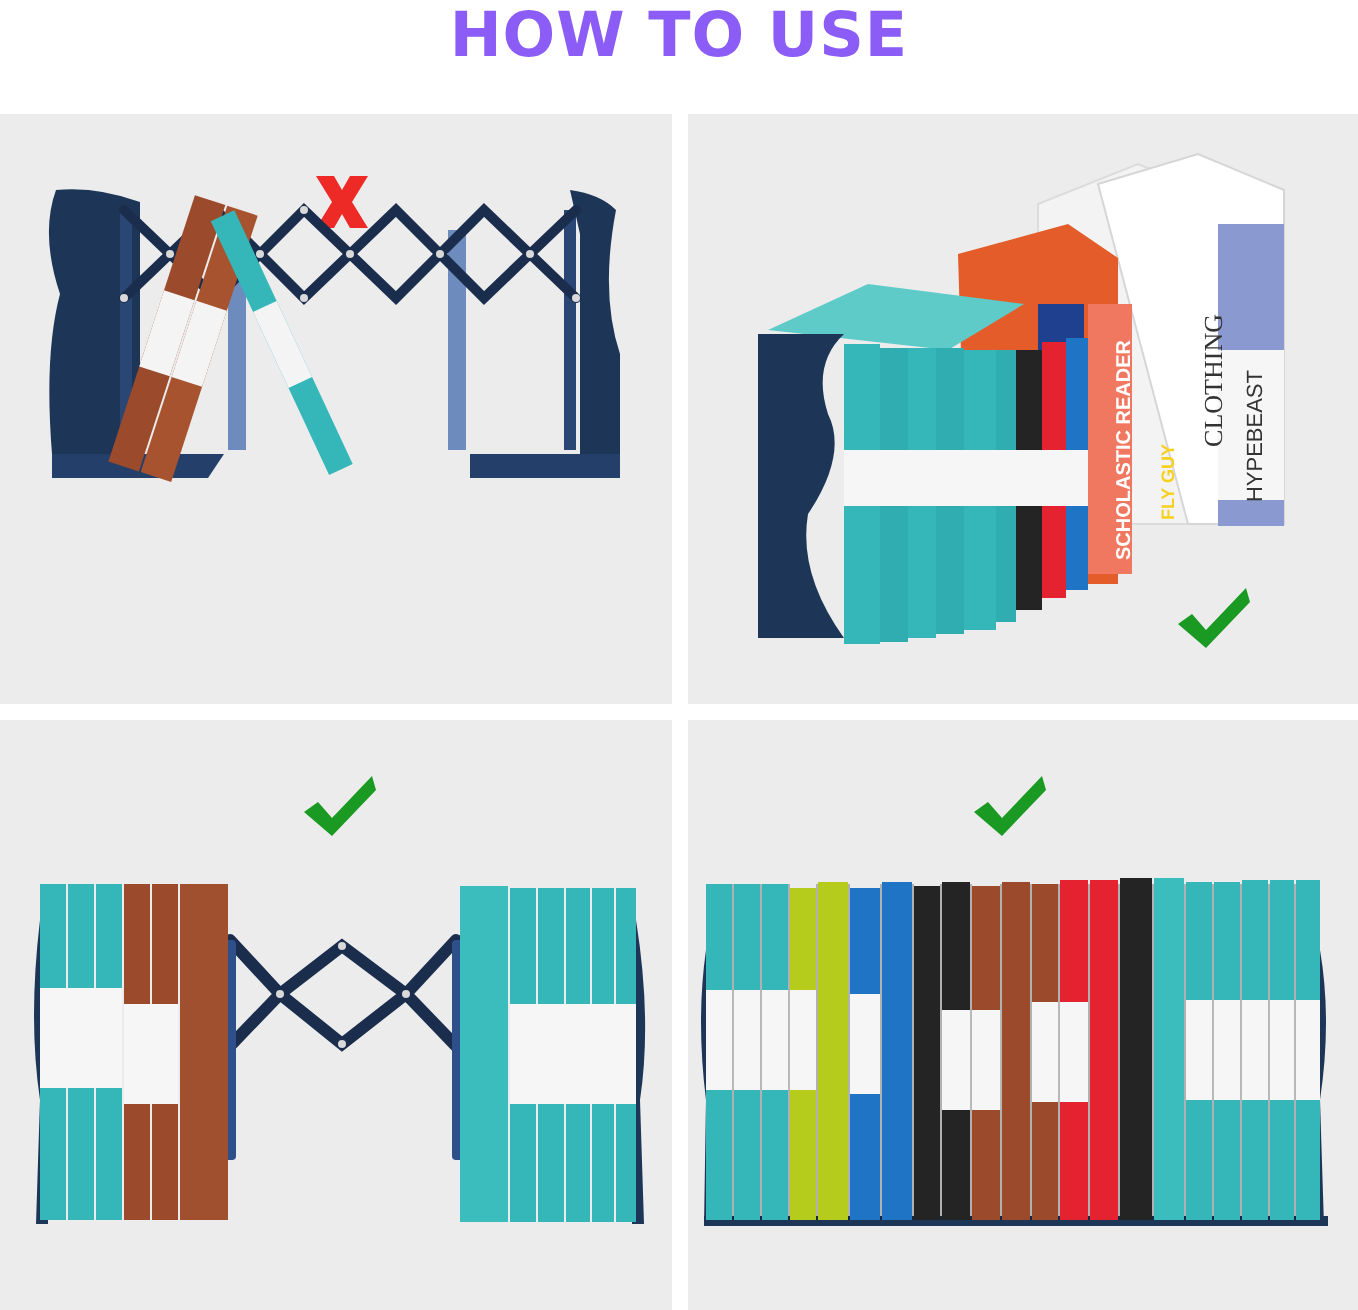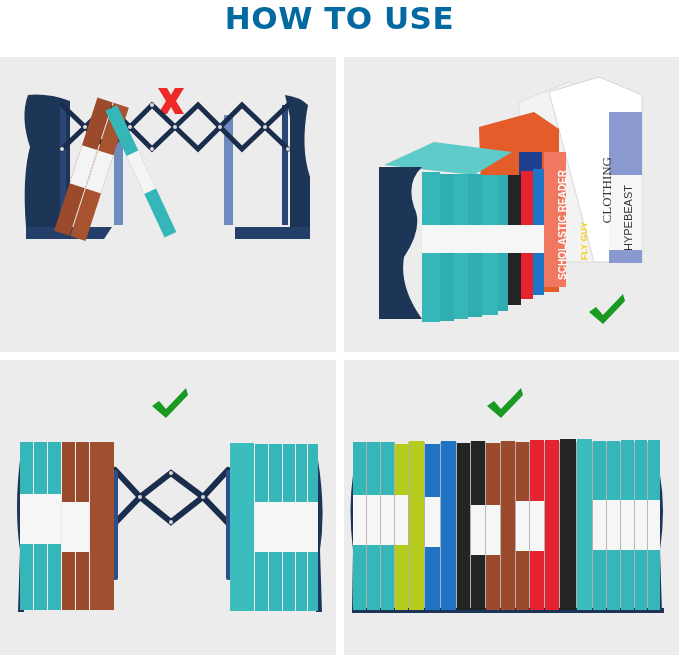--- a/index.html
+++ b/index.html
@@ -1,17 +1,17 @@
 <!DOCTYPE html>
 <html><head>
 <meta charset="utf-8">
 <style>
   html,body{margin:0;padding:0;background:#ffffff;}
   body{width:679px;height:655px;position:relative;overflow:hidden;font-family:"Liberation Sans","DejaVu Sans",sans-serif;}
-  .title{position:absolute;left:0;top:0;width:679px;height:40px;text-align:center;font-family:"DejaVu Sans","Liberation Sans",sans-serif;font-weight:bold;font-size:31px;line-height:36px;color:#0369a1;letter-spacing:0.5px;}
+  .title{position:absolute;left:0;top:0;width:679px;height:40px;text-align:center;font-family:"DejaVu Sans","Liberation Sans",sans-serif;font-weight:bold;font-size:31px;line-height:36px;color:#8b5cf6;letter-spacing:0.5px;}
   .panel{position:absolute;background:#ececec;overflow:hidden;}
   #p1{left:0;top:57px;width:336px;height:295px;}
   #p2{left:344px;top:57px;width:335px;height:295px;}
   #p3{left:0;top:360px;width:336px;height:295px;}
   #p4{left:344px;top:360px;width:335px;height:295px;}
   .abs{position:absolute;}
   .mark{position:absolute;}
   .vt{position:absolute;writing-mode:vertical-rl;transform:rotate(180deg);white-space:nowrap;}
 </style>
 </head>

